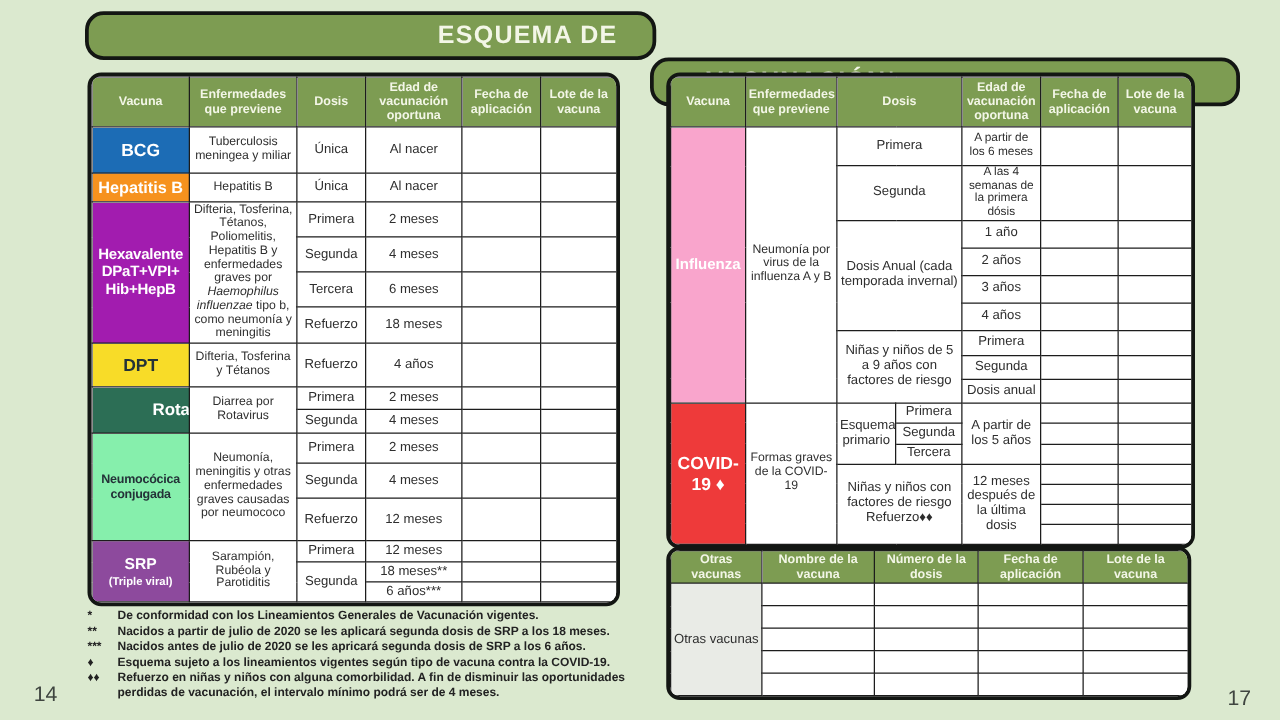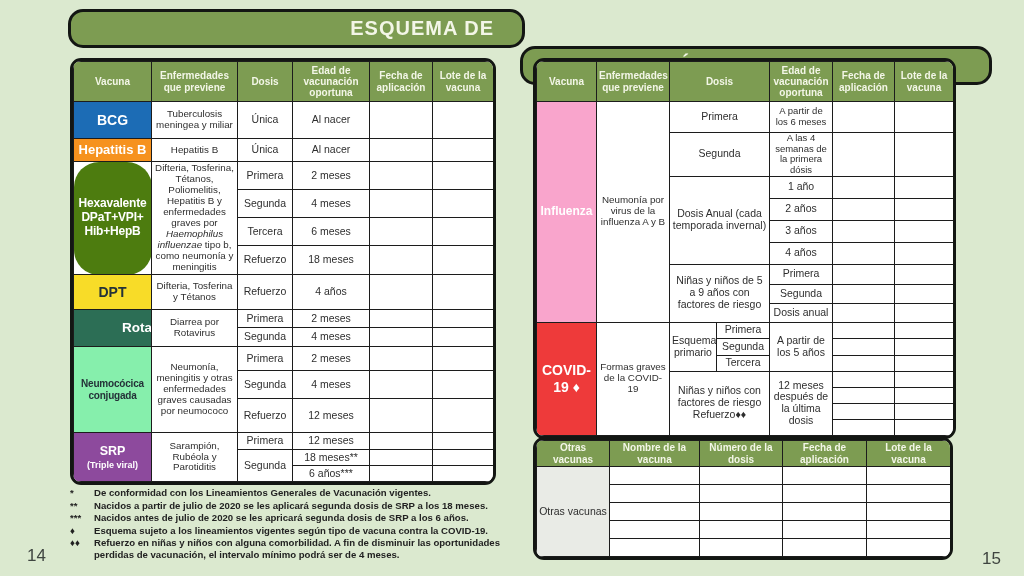--- a/index.html
+++ b/index.html
@@ -18,21 +18,21 @@
   table{border-collapse:collapse;table-layout:fixed;width:100%;}
   td,th{border:1.5px solid #1c1c1c;padding:0 2px;text-align:center;vertical-align:middle;
         overflow:hidden;line-height:1.12;}
   th{background:#7d9c52;color:#f3f6e7;font-weight:bold;font-size:10px;}
   td{background:#ffffff;color:#2e2e2e;font-size:10.5px;}
 
   .vac{font-weight:bold;color:#ffffff;font-size:12.5px;line-height:1.15;}
   .vac-dark{color:#243238;}
   .bcg{background:#1c6cb5;font-size:14px;}
   .hepb{background:#f6921e;font-size:13px;}
-  .hexa{background:#4d7c0f;font-size:12px;letter-spacing:-0.2px;border-radius:25px;}
+  .hexa{background:#a21caf;font-size:12px;letter-spacing:-0.2px;}
   .dpt{background:#f8dc28;font-size:14px;}
   .rota{background:#2c6e55;font-size:13.5px;padding-left:48px;}
   .neumo{background:#86efac;font-size:10px;letter-spacing:-0.2px;}
   .srp{background:#8d4a9d;}
   .srp .sub{font-size:9px;font-weight:bold;display:block;margin-top:1px;}
   .influenza{background:#f9a5cc;font-size:12px;}
   .covid{background:#ee3a3a;font-size:14px;}
   .gray-cell{background:#e9ebe6;color:#2e2e2e;font-size:10.5px;}
 
   .small-txt{font-size:9.5px;}
@@ -377,15 +377,15 @@
       <span class="fn-marker">♦</span>
       <span class="fn-text">Esquema sujeto a los lineamientos vigentes según tipo de vacuna contra la COVID-19.</span>
     </div>
     <div class="fn-row">
       <span class="fn-marker">♦♦</span>
       <span class="fn-text">Refuerzo en niñas y niños con alguna comorbilidad. A fin de disminuir las oportunidades perdidas de vacunación, el intervalo mínimo podrá ser de 4 meses.</span>
     </div>
   </div>
 
   <div class="pageno pageno-left">14</div>
-  <div class="pageno pageno-right">15</div>
+  <div class="pageno pageno-right">17</div>
 
 </div>
 
 </body></html>

